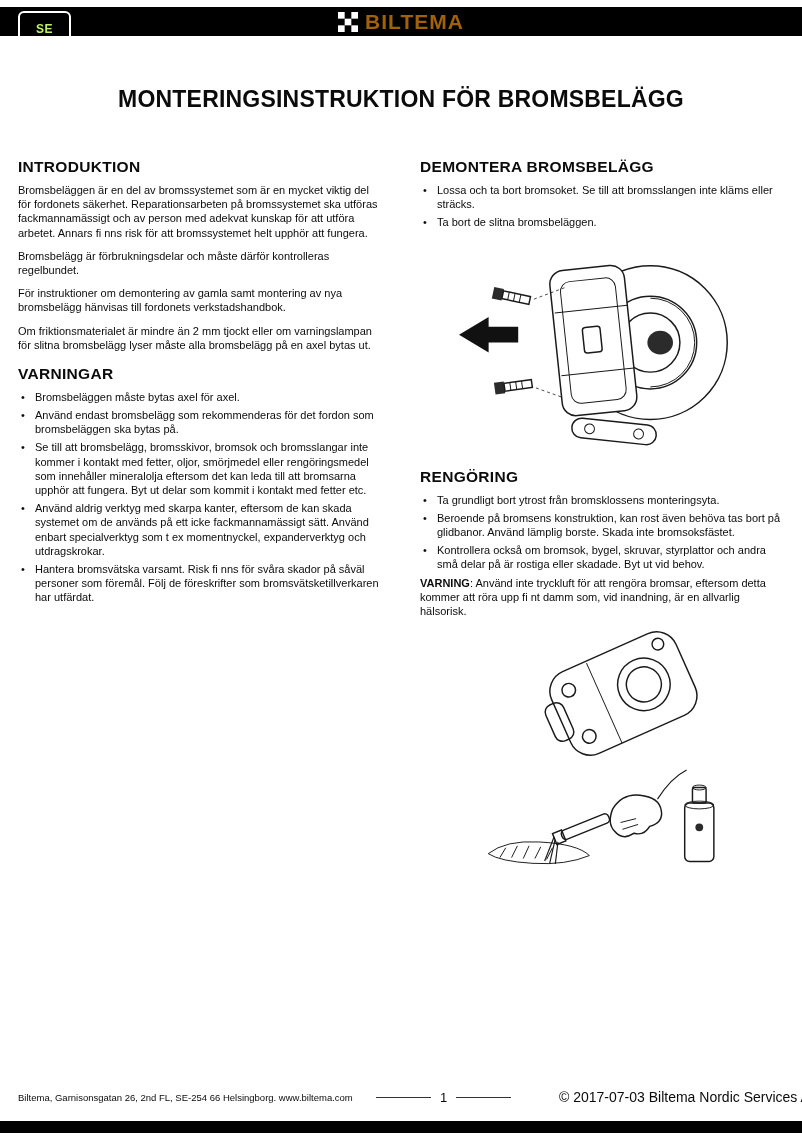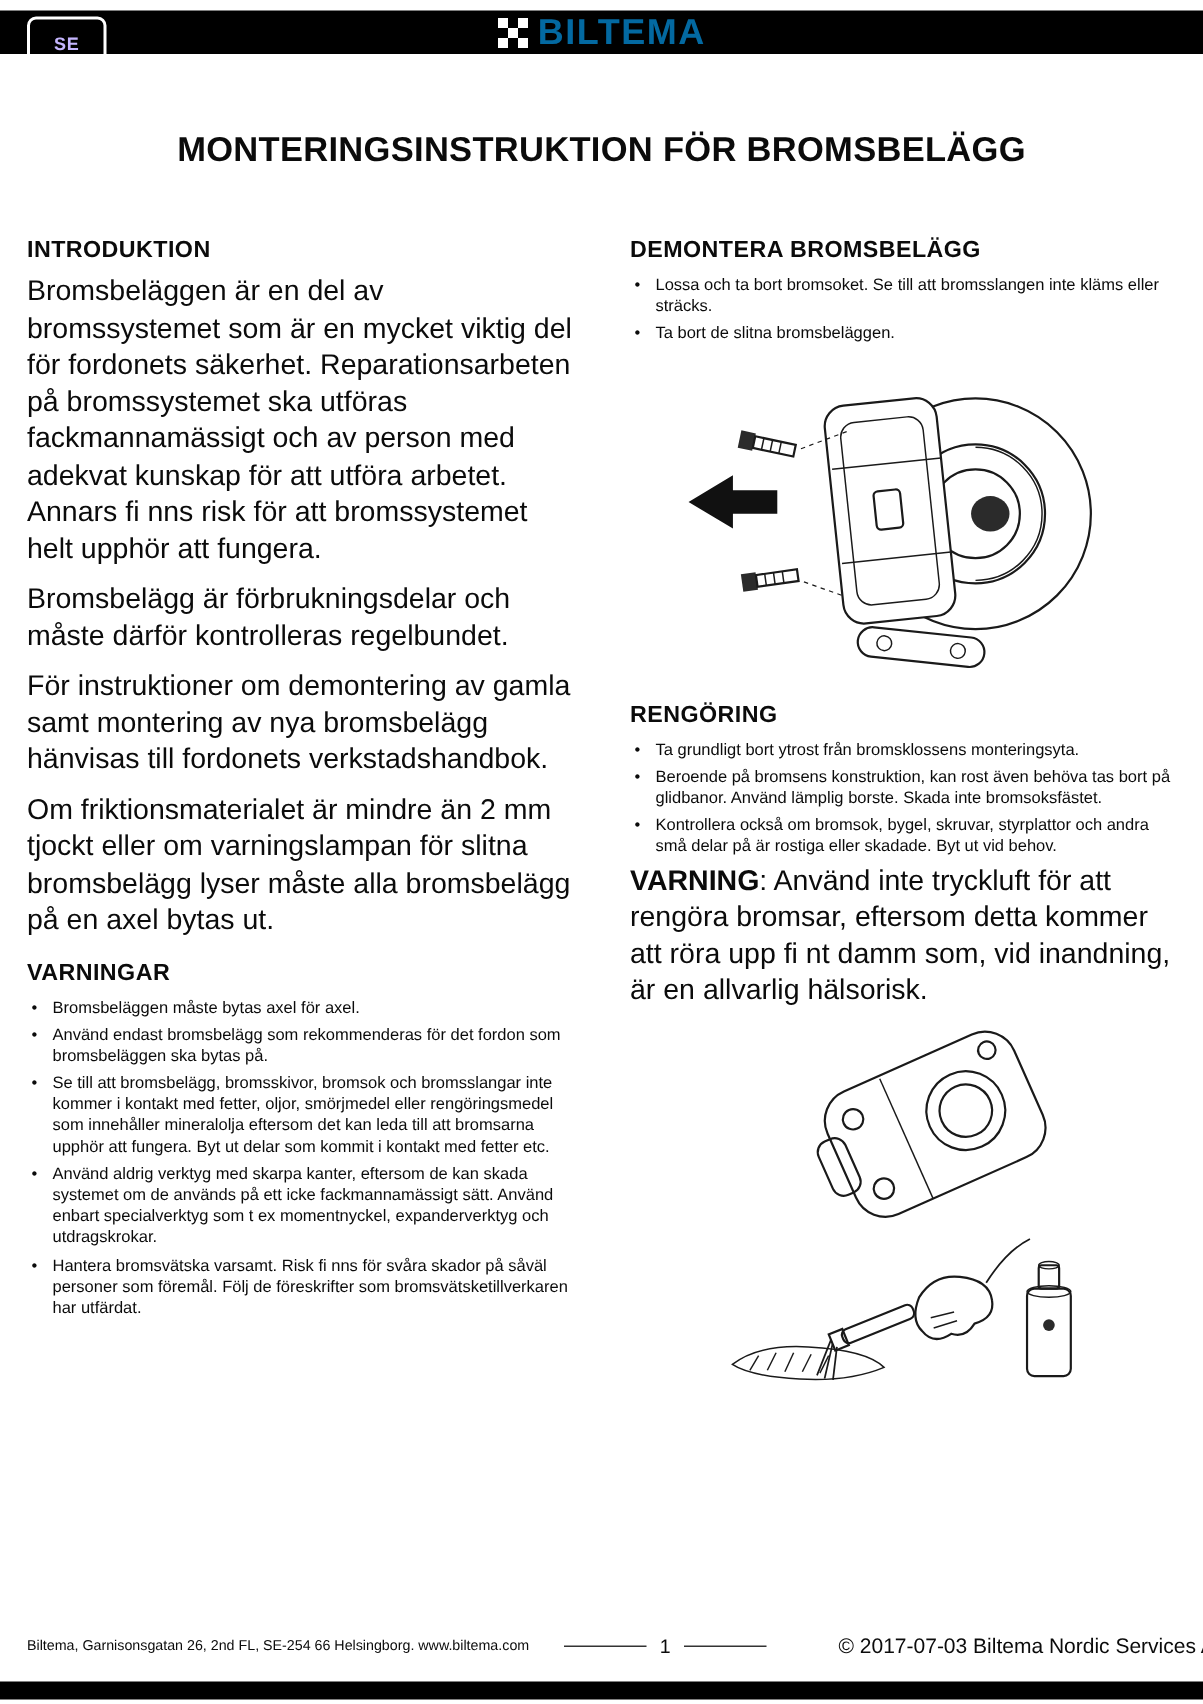--- a/index.html
+++ b/index.html
@@ -4,35 +4,35 @@
 <style>
   html,body{margin:0;padding:0;}
   body{
     width:802px;height:1136px;position:relative;background:#fff;
     font-family:"Liberation Sans",sans-serif;color:#0b0b0b;overflow:hidden;
   }
   
   .topbar{position:absolute;top:7px;left:0;width:802px;height:29px;background:#000;}
   .badge{
     position:absolute;left:18px;top:4px;height:36px;min-width:28px;
-    border:2px solid #fff;border-radius:6px;color:#c4b5fd;font-size:12px;font-weight:bold;
+    border:2px solid #fff;border-radius:6px;color:#bef264;font-size:12px;font-weight:bold;
     display:flex;align-items:center;justify-content:center;padding:0 16px;box-sizing:border-box;
     letter-spacing:.5px;
   }
   .logo{position:absolute;left:0;right:0;top:0;height:29px;display:flex;align-items:center;justify-content:center;gap:7px;}
-  .logo-text{color:#0369a1;font-weight:bold;font-size:24px;letter-spacing:1px;line-height:1;}
+  .logo-text{color:#a16207;font-weight:bold;font-size:21px;letter-spacing:1px;line-height:1;}
   
   .title{position:absolute;top:86px;left:0;width:802px;text-align:center;font-size:23px;font-weight:bold;letter-spacing:.2px;}
   
   .content{position:absolute;top:158px;left:18px;width:768px;display:flex;gap:36px;}
   .col{width:374px;}
   h2{font-size:15.5px;font-weight:bold;margin:0 0 7px 0;letter-spacing:.3px;}
   .section{margin-bottom:13px;}
   .section + .section h2{margin-top:4px;}
-  p{font-size:19px;line-height:1.29;margin:0 0 9px 0;}
+  p{font-size:11px;line-height:1.29;margin:0 0 9px 0;}
   ul{margin:0;padding:0;list-style:none;}
   li{font-size:11px;line-height:1.29;margin:0 0 4px 0;padding-left:17px;position:relative;}
   li::before{content:"•";position:absolute;left:3px;}
   .fig{display:flex;justify-content:center;margin:10px 0 16px;}
   .warning-p strong{font-weight:bold;}
   svg{display:block;}
   
   .footer{position:absolute;top:1089px;left:18px;width:766px;display:flex;align-items:center;}
   .footer-left{width:310px;font-size:9.5px;white-space:nowrap;}
   .footer-center{flex:1;display:flex;align-items:center;justify-content:center;gap:9px;}

